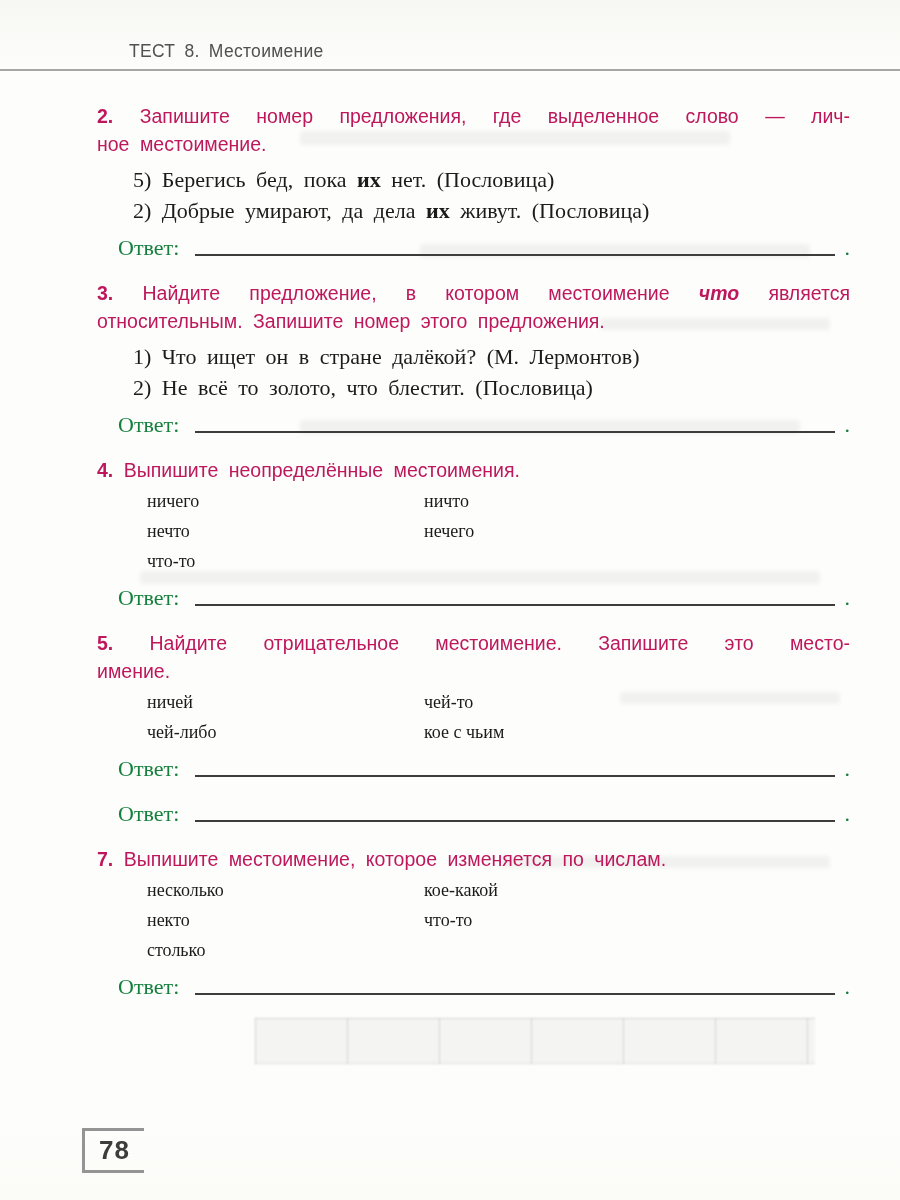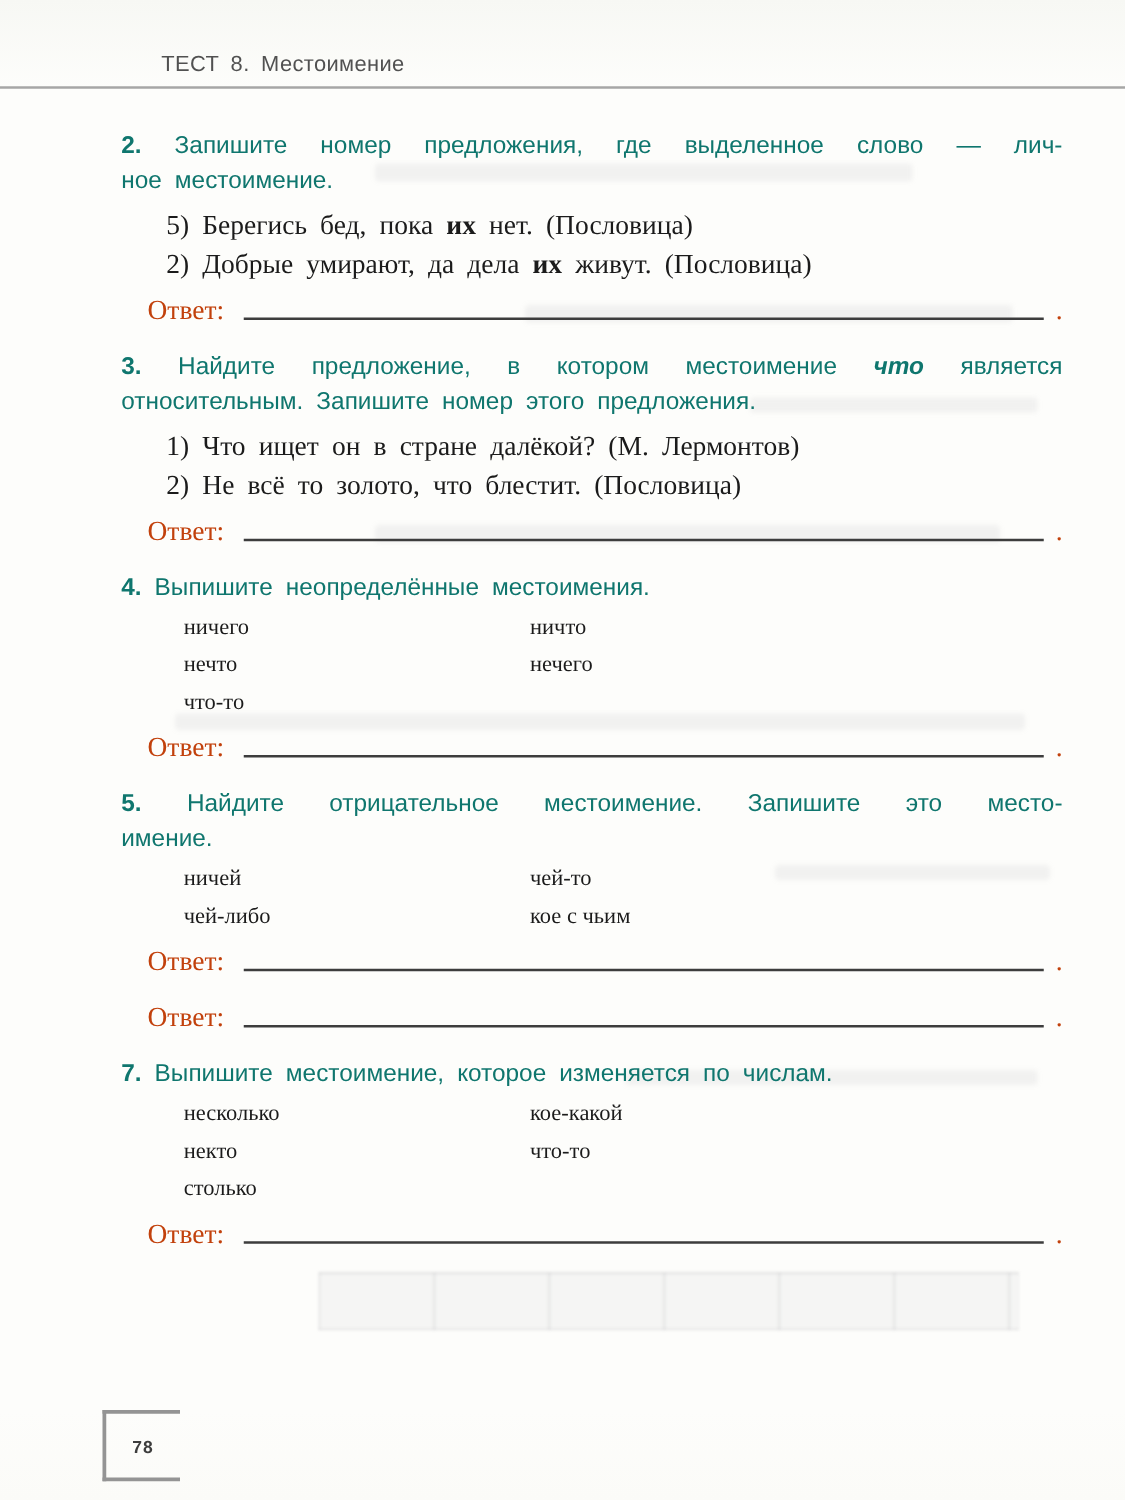--- a/index.html
+++ b/index.html
@@ -32,21 +32,21 @@
   
   .content {
     position: absolute; left: 0; right: 0; top: 71px;
     padding: 0 50px 0 97px;
   }
   .question { margin-bottom: 18px; }
   .question:first-child { margin-top: 31px; }
 
   .prompt-line {
     font-size: 19.5px; line-height: 28px;
-    color: #0f766e; word-spacing: 5px;
+    color: #be185d; word-spacing: 5px;
   }
   .prompt-line.justify { text-align: justify; text-align-last: justify; }
   .seg-b { font-weight: 700; }
   .seg-i { font-style: italic; }
 
   .sentences {
     margin: 6px 0 0 36px;
     font-family: "Liberation Serif", "DejaVu Serif", serif;
     font-size: 22px; line-height: 31px;
     color: #1b1b1b; word-spacing: 5px;
@@ -58,37 +58,37 @@
     font-size: 18px; line-height: 30px;
     color: #1b1b1b;
   }
   .words .wcol1 { width: 277px; }
 
   .answer-row {
     display: flex; align-items: flex-end;
     margin: 8px 0 0 21px;
     font-family: "Liberation Serif", "DejaVu Serif", serif;
     font-size: 22px; line-height: 27px;
-    color: #c2410c;
+    color: #15803d;
   }
   .answer-row.wide-gap { margin-top: 16px; }
   .answer-line {
     flex: 1; height: 2px;
     border-bottom: 2px solid #3d3d3d;
     margin: 0 10px 5px 16px;
   }
 
   
   .page-number-box {
     position: absolute; left: 82px; top: 1128px;
-    width: 62px; height: 57px;
+    width: 62px; height: 45px;
     border: 3px solid #949494; border-right: none;
     box-sizing: border-box;
     display: flex; align-items: center; justify-content: center;
-    font-weight: 700; font-size: 14px; color: #3d3d3d;
+    font-weight: 700; font-size: 26px; color: #3d3d3d;
     letter-spacing: 1px;
   }
 
   
   .artifact {
     position: absolute; pointer-events: none;
     background: rgba(135, 138, 150, 0.10);
     border-radius: 3px; filter: blur(2px);
   }
   .artifact.table {

